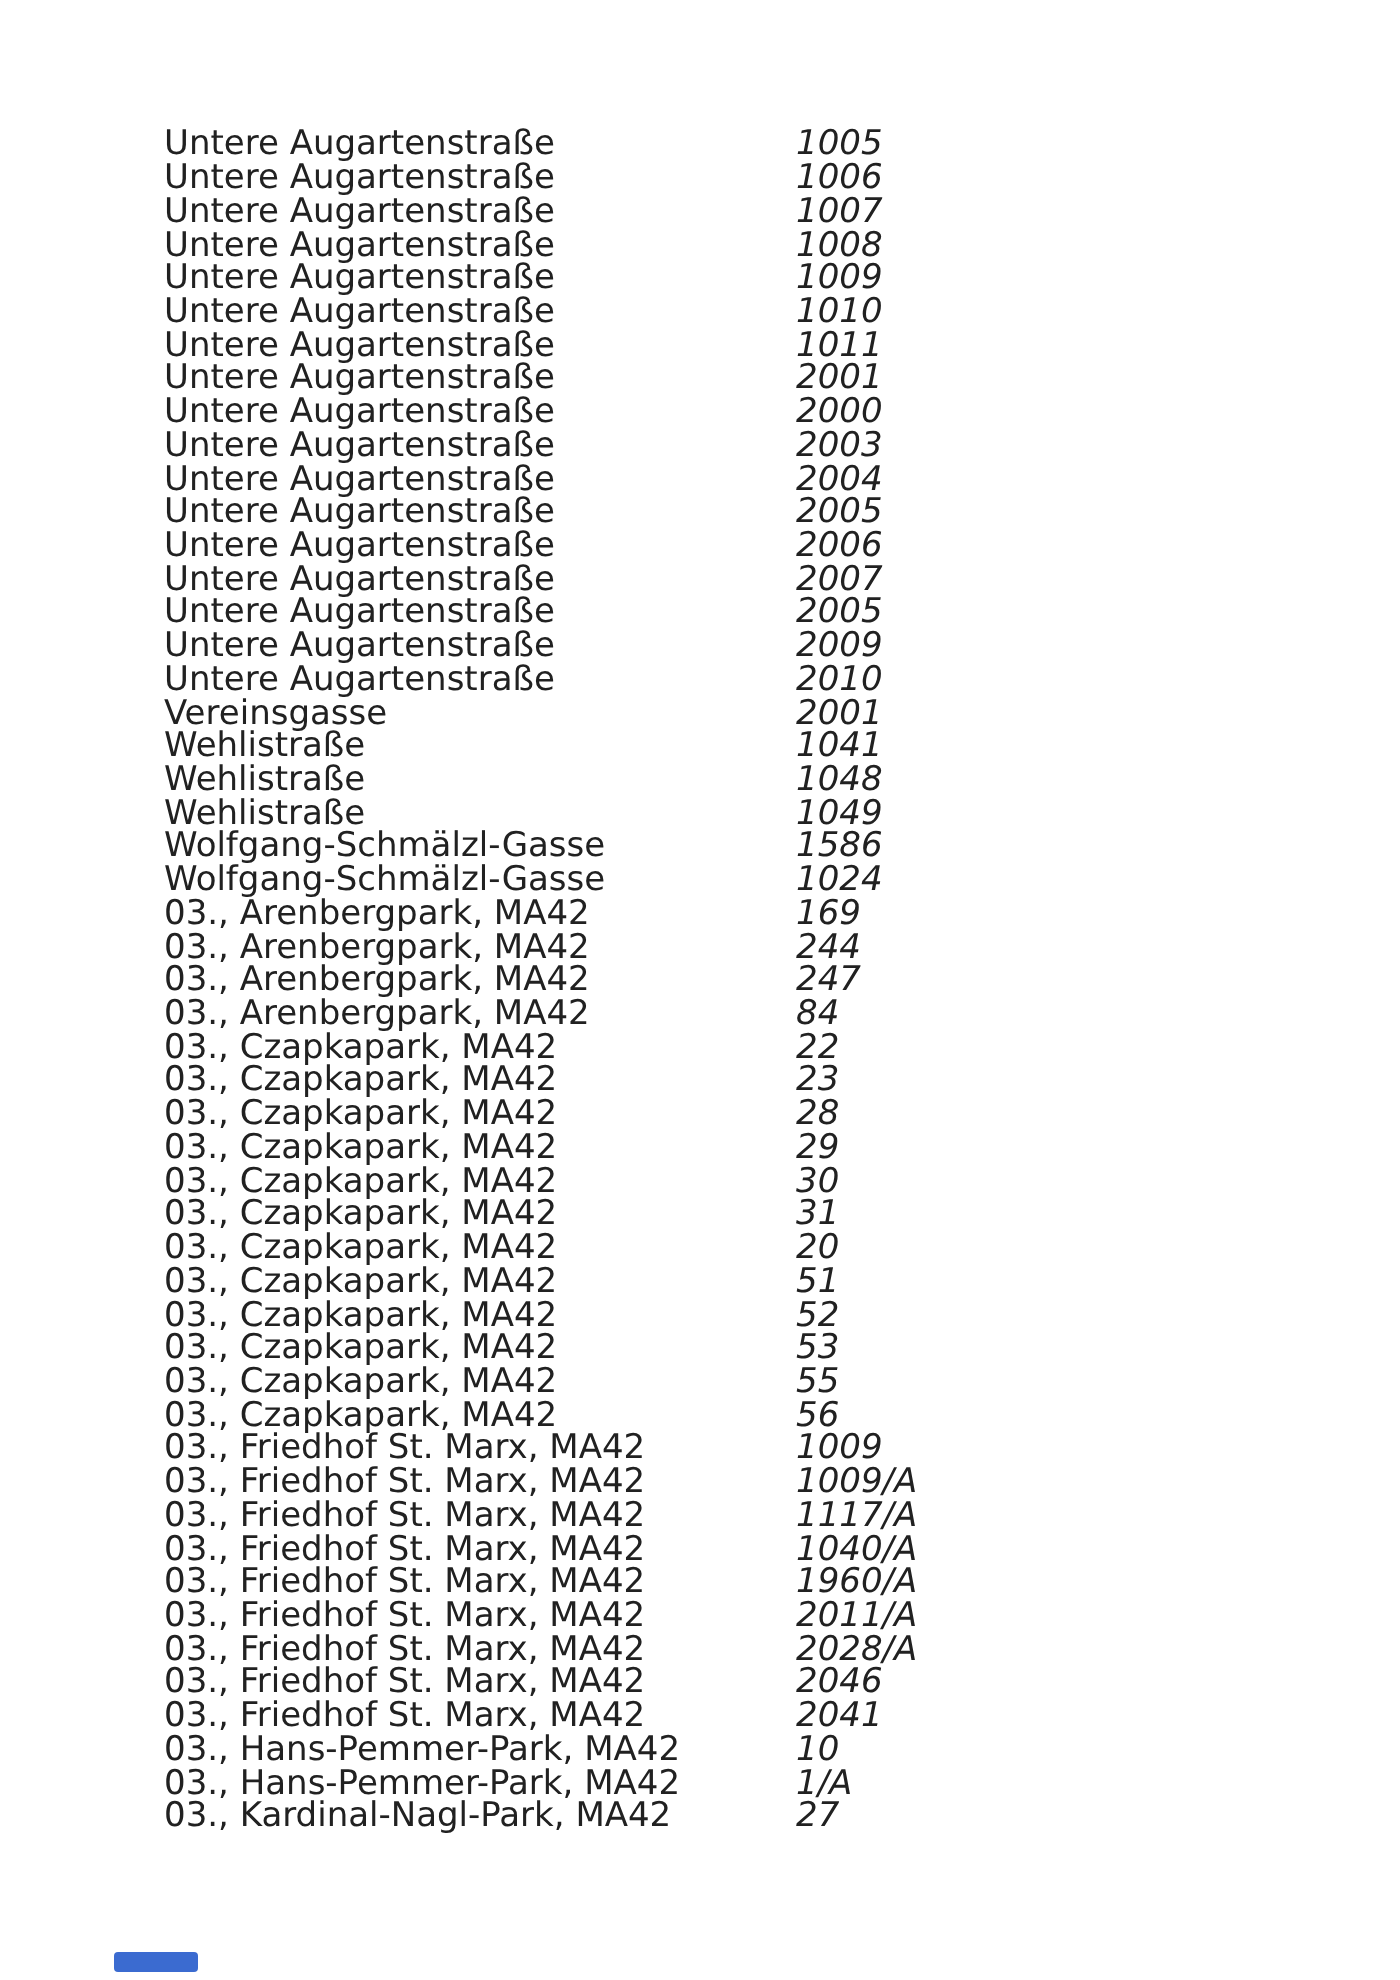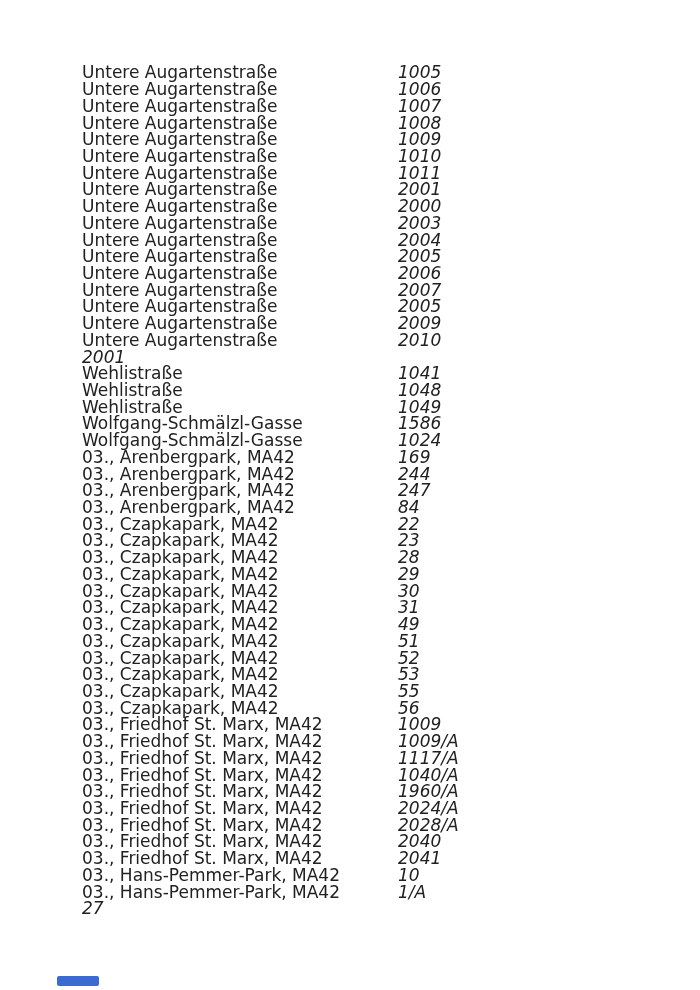--- a/index.html
+++ b/index.html
@@ -117,20 +117,21 @@
       </div>
       <div class="row" style="color: rgb(33, 33, 33);">
         <span class="name">Untere Augartenstraße</span>
         <span class="num">2009</span>
       </div>
       <div class="row" style="color: rgb(33, 33, 33);">
         <span class="name">Untere Augartenstraße</span>
         <span class="num">2010</span>
       </div>
       <div class="row" style="color: rgb(33, 33, 33);">
+        <span class="name">Vereinsgasse</span>
         <span class="num">2001</span>
       </div>
       <div class="row" style="color: rgb(33, 33, 33);">
         <span class="name">Wehlistraße</span>
         <span class="num">1041</span>
       </div>
       <div class="row" style="color: rgb(33, 33, 33);">
         <span class="name">Wehlistraße</span>
         <span class="num">1048</span>
       </div>
@@ -181,21 +182,21 @@
       <div class="row" style="color: rgb(33, 33, 33);">
         <span class="name">03., Czapkapark, MA42</span>
         <span class="num">30</span>
       </div>
       <div class="row" style="color: rgb(33, 33, 33);">
         <span class="name">03., Czapkapark, MA42</span>
         <span class="num">31</span>
       </div>
       <div class="row" style="color: rgb(33, 33, 33);">
         <span class="name">03., Czapkapark, MA42</span>
-        <span class="num">49</span>
+        <span class="num">20</span>
       </div>
       <div class="row" style="color: rgb(33, 33, 33);">
         <span class="name">03., Czapkapark, MA42</span>
         <span class="num">51</span>
       </div>
       <div class="row" style="color: rgb(33, 33, 33);">
         <span class="name">03., Czapkapark, MA42</span>
         <span class="num">52</span>
       </div>
       <div class="row" style="color: rgb(33, 33, 33);">
@@ -225,40 +226,41 @@
       <div class="row" style="color: rgb(33, 33, 33);">
         <span class="name">03., Friedhof St. Marx, MA42</span>
         <span class="num">1040/A</span>
       </div>
       <div class="row" style="color: rgb(33, 33, 33);">
         <span class="name">03., Friedhof St. Marx, MA42</span>
         <span class="num">1960/A</span>
       </div>
       <div class="row" style="color: rgb(33, 33, 33);">
         <span class="name">03., Friedhof St. Marx, MA42</span>
-        <span class="num">2024/A</span>
+        <span class="num">2011/A</span>
       </div>
       <div class="row" style="color: rgb(33, 33, 33);">
         <span class="name">03., Friedhof St. Marx, MA42</span>
         <span class="num">2028/A</span>
       </div>
       <div class="row" style="color: rgb(33, 33, 33);">
         <span class="name">03., Friedhof St. Marx, MA42</span>
-        <span class="num">2040</span>
+        <span class="num">2046</span>
       </div>
       <div class="row" style="color: rgb(33, 33, 33);">
         <span class="name">03., Friedhof St. Marx, MA42</span>
         <span class="num">2041</span>
       </div>
       <div class="row" style="color: rgb(33, 33, 33);">
         <span class="name">03., Hans-Pemmer-Park, MA42</span>
         <span class="num">10</span>
       </div>
       <div class="row" style="color: rgb(33, 33, 33);">
         <span class="name">03., Hans-Pemmer-Park, MA42</span>
         <span class="num">1/A</span>
       </div>
       <div class="row" style="color: rgb(33, 33, 33);">
+        <span class="name">03., Kardinal-Nagl-Park, MA42</span>
         <span class="num">27</span>
       </div>
     </div>
   <div class="blue-chip" id="blue-chip" style="background: rgb(59, 107, 208);"></div>
 </div>
 
 </body></html>

